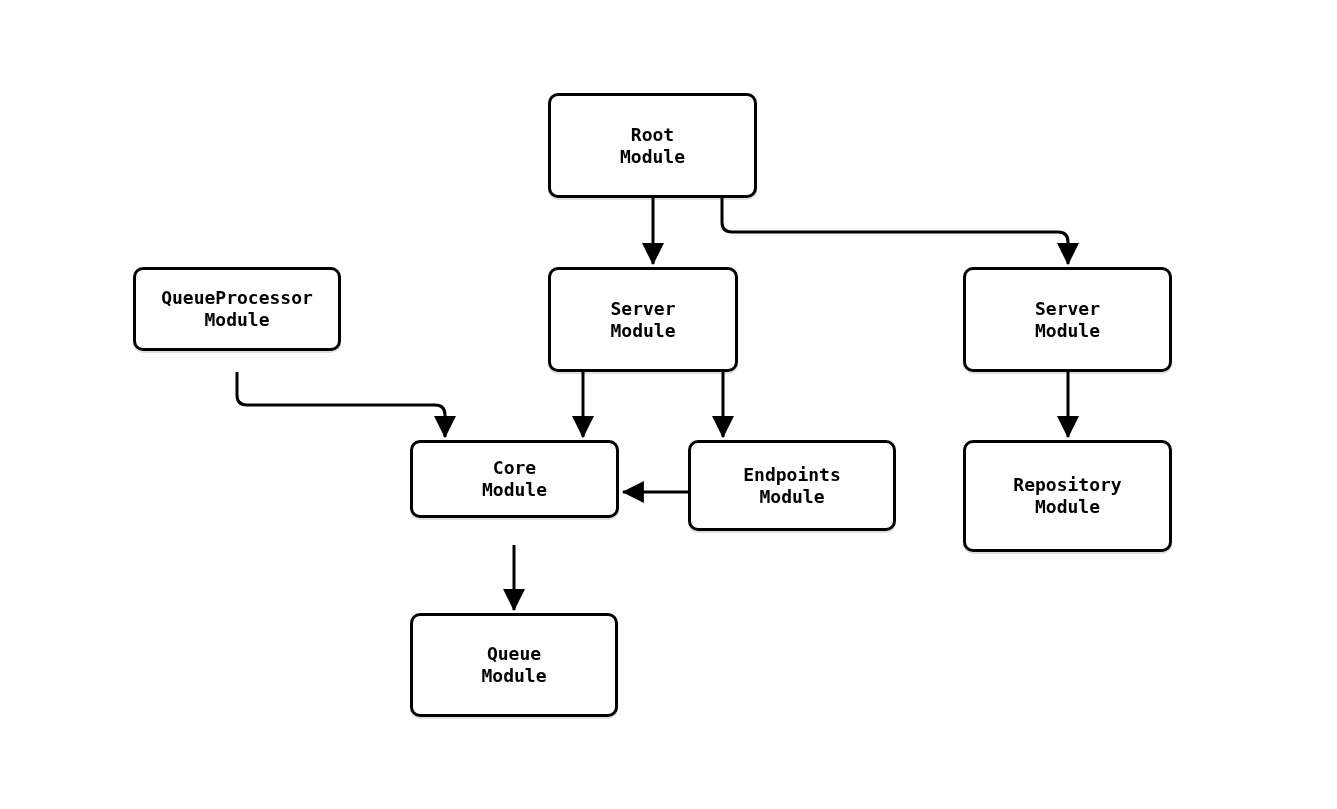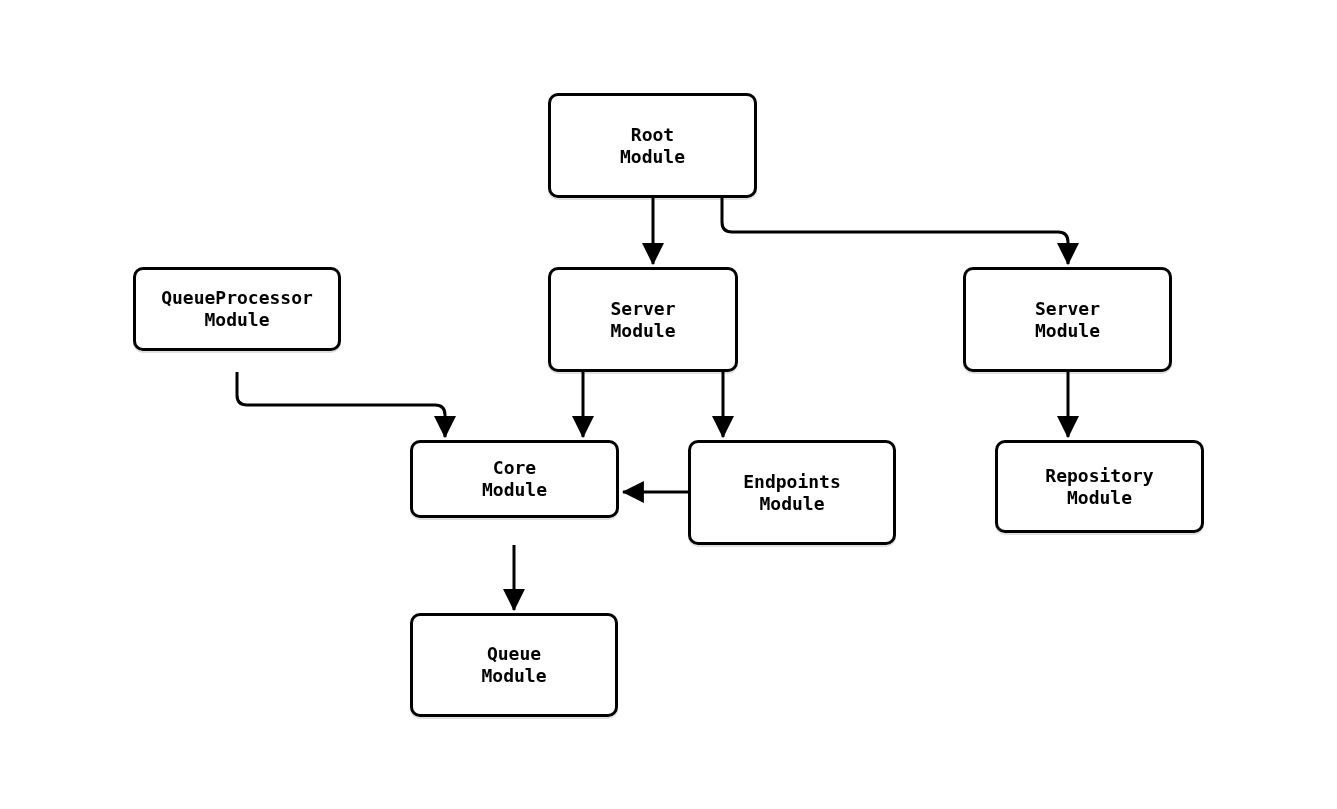--- a/index.html
+++ b/index.html
@@ -47,22 +47,22 @@
   .node-label-line {
     display: block;
     white-space: nowrap;
   }
   
   .node-root           { left: 548px; top:  93px; width: 209px; height: 105px; }
   .node-queueprocessor { left: 133px; top: 267px; width: 208px; height: 84px; }
   .node-server         { left: 548px; top: 267px; width: 190px; height: 105px; }
   .node-global         { left: 963px; top: 267px; width: 209px; height: 105px; }
   .node-core           { left: 410px; top: 440px; width: 209px; height: 78px; }
-  .node-endpoints      { left: 688px; top: 440px; width: 208px; height: 105px; }
-  .node-repository     { left: 963px; top: 440px; width: 209px; height: 93px; margin-left: 32px; }
+  .node-endpoints      { left: 688px; top: 440px; width: 208px; height: 91px; }
+  .node-repository     { left: 963px; top: 440px; width: 209px; height: 112px; }
   .node-queue          { left: 410px; top: 613px; width: 208px; height: 104px; }
 </style>
 </head>
 <body>
 
 <div class="canvas">
 
   <svg class="edges-layer" width="1337" height="809" viewBox="0 0 1337 809" xmlns="http://www.w3.org/2000/svg">
     <defs>
       <marker id="arrowhead" viewBox="0 0 10 10" refX="9.5" refY="5" markerUnits="userSpaceOnUse" markerWidth="22" markerHeight="28" orient="auto">

